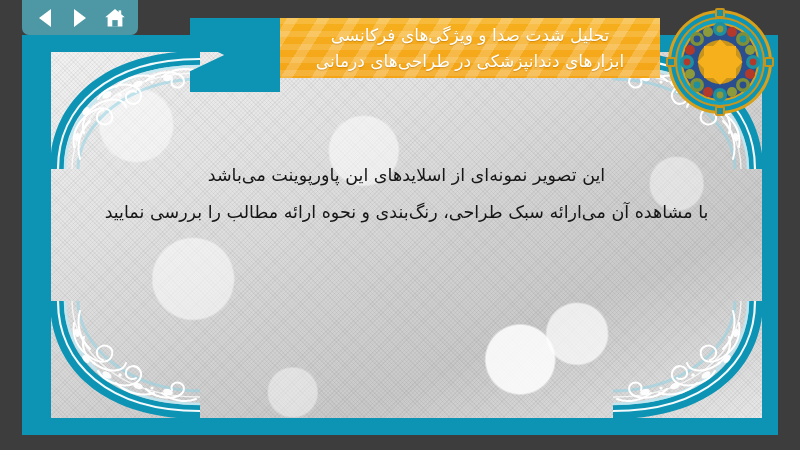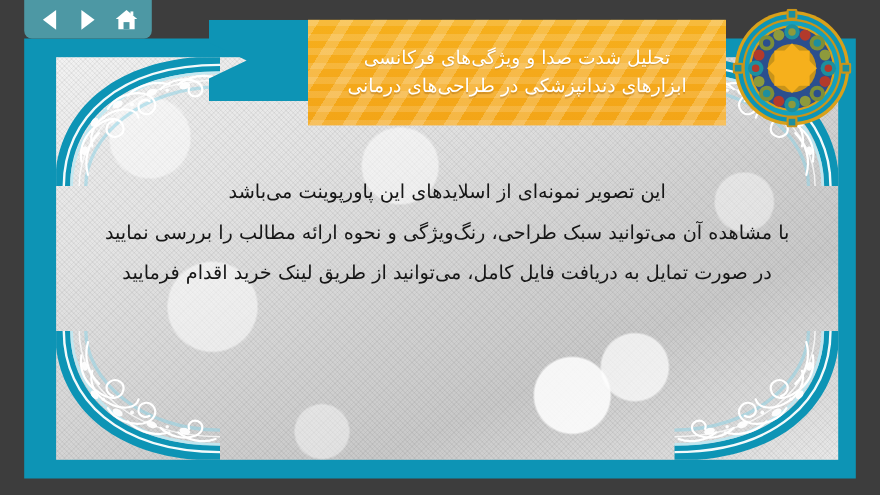--- a/index.html
+++ b/index.html
@@ -111,21 +111,21 @@
     align-items: stretch;
   }
   #title-arrow {
     width: 90px;
     height: 74px;
     background: #0d94b5;
     clip-path: polygon(100% 0, 100% 100%, 0 100%, 0 72%, 38% 50%, 0 28%, 0 0);
   }
   #title-banner {
     position: relative;
-    height: 96px;
+    height: 60px;
     width: 380px;
     background:
       repeating-linear-gradient(-58deg,
         rgba(255,255,255,.20) 0 10px,
         rgba(255,255,255,0) 10px 26px),
       repeating-linear-gradient(180deg,
         rgba(255,255,255,.14) 0 6px,
         rgba(255,255,255,0) 6px 13px),
       linear-gradient(180deg, #f6b01c 0%, #f5a91b 50%, #f3a517 100%);
     display: flex;
@@ -300,22 +300,21 @@
           <ellipse cx="36" cy="60" rx="4.5" ry="2.8" transform="rotate(-52 36 60)"></ellipse>
           <ellipse cx="27" cy="86" rx="4" ry="2.5" transform="rotate(-76 27 86)"></ellipse>
           <circle cx="70" cy="44" r="1.8"></circle>
           <circle cx="102" cy="31" r="1.6"></circle>
           <circle cx="44" cy="56" r="1.6"></circle>
         </g>
       </svg>
 
       <div id="body-text">
         <div class="body-line">این تصویر نمونه‌ای از اسلایدهای این پاورپوینت می‌باشد</div>
-        <div class="body-line">با مشاهده آن می‌توانید سبک طراحی، رنگ‌ویژگی و نحوه ارائه مطالب را بررسی نمایید</div>
-        <div class="body-line">در صورت تمایل به دریافت فایل کامل، می‌توانید از طریق لینک خرید اقدام فرمایید</div>
+        <div class="body-line">با مشاهده آن می‌ارائه سبک طراحی، رنگ‌بندی و نحوه ارائه مطالب را بررسی نمایید</div>
       </div>
 
     </div>
   </div>
 
   <div id="title-wrap">
     <div id="title-arrow"></div>
     <div id="title-banner">
       <div class="title-line">تحلیل شدت صدا و ویژگی‌های فرکانسی</div>
       <div class="title-line">ابزارهای دندانپزشکی در طراحی‌های درمانی</div>

